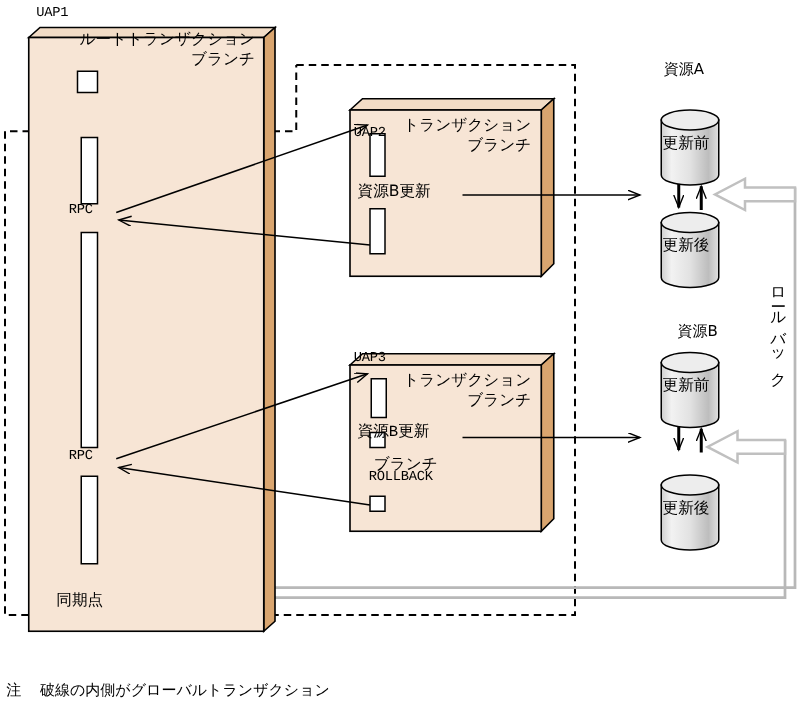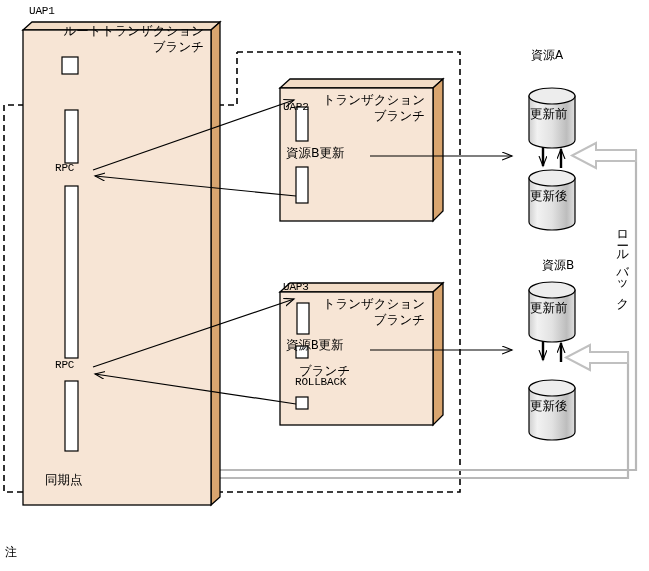--- a/index.html
+++ b/index.html
@@ -169,14 +169,15 @@
 <div class="lbl t12b jp" style="left:530px;top:106px;">更新前</div>
 <div class="lbl t12b jp" style="left:530px;top:188px;">更新後</div>
 
 <div class="lbl t12 jp" style="left:542px;top:258px;">資源B</div>
 <div class="lbl t12b jp" style="left:530px;top:300px;">更新前</div>
 <div class="lbl t12b jp" style="left:530px;top:398px;">更新後</div>
 
 <div class="lbl t12b jp vert" style="left:615px;top:222px;">ロールバック</div>
 
 <div class="lbl t12 jp" style="left:5px;top:545px;">注</div>
+<div class="lbl t12 jp" style="left:32px;top:545px;">破線の内側がグローバルトランザクション</div>
 
 </div>
 
 </body></html>

